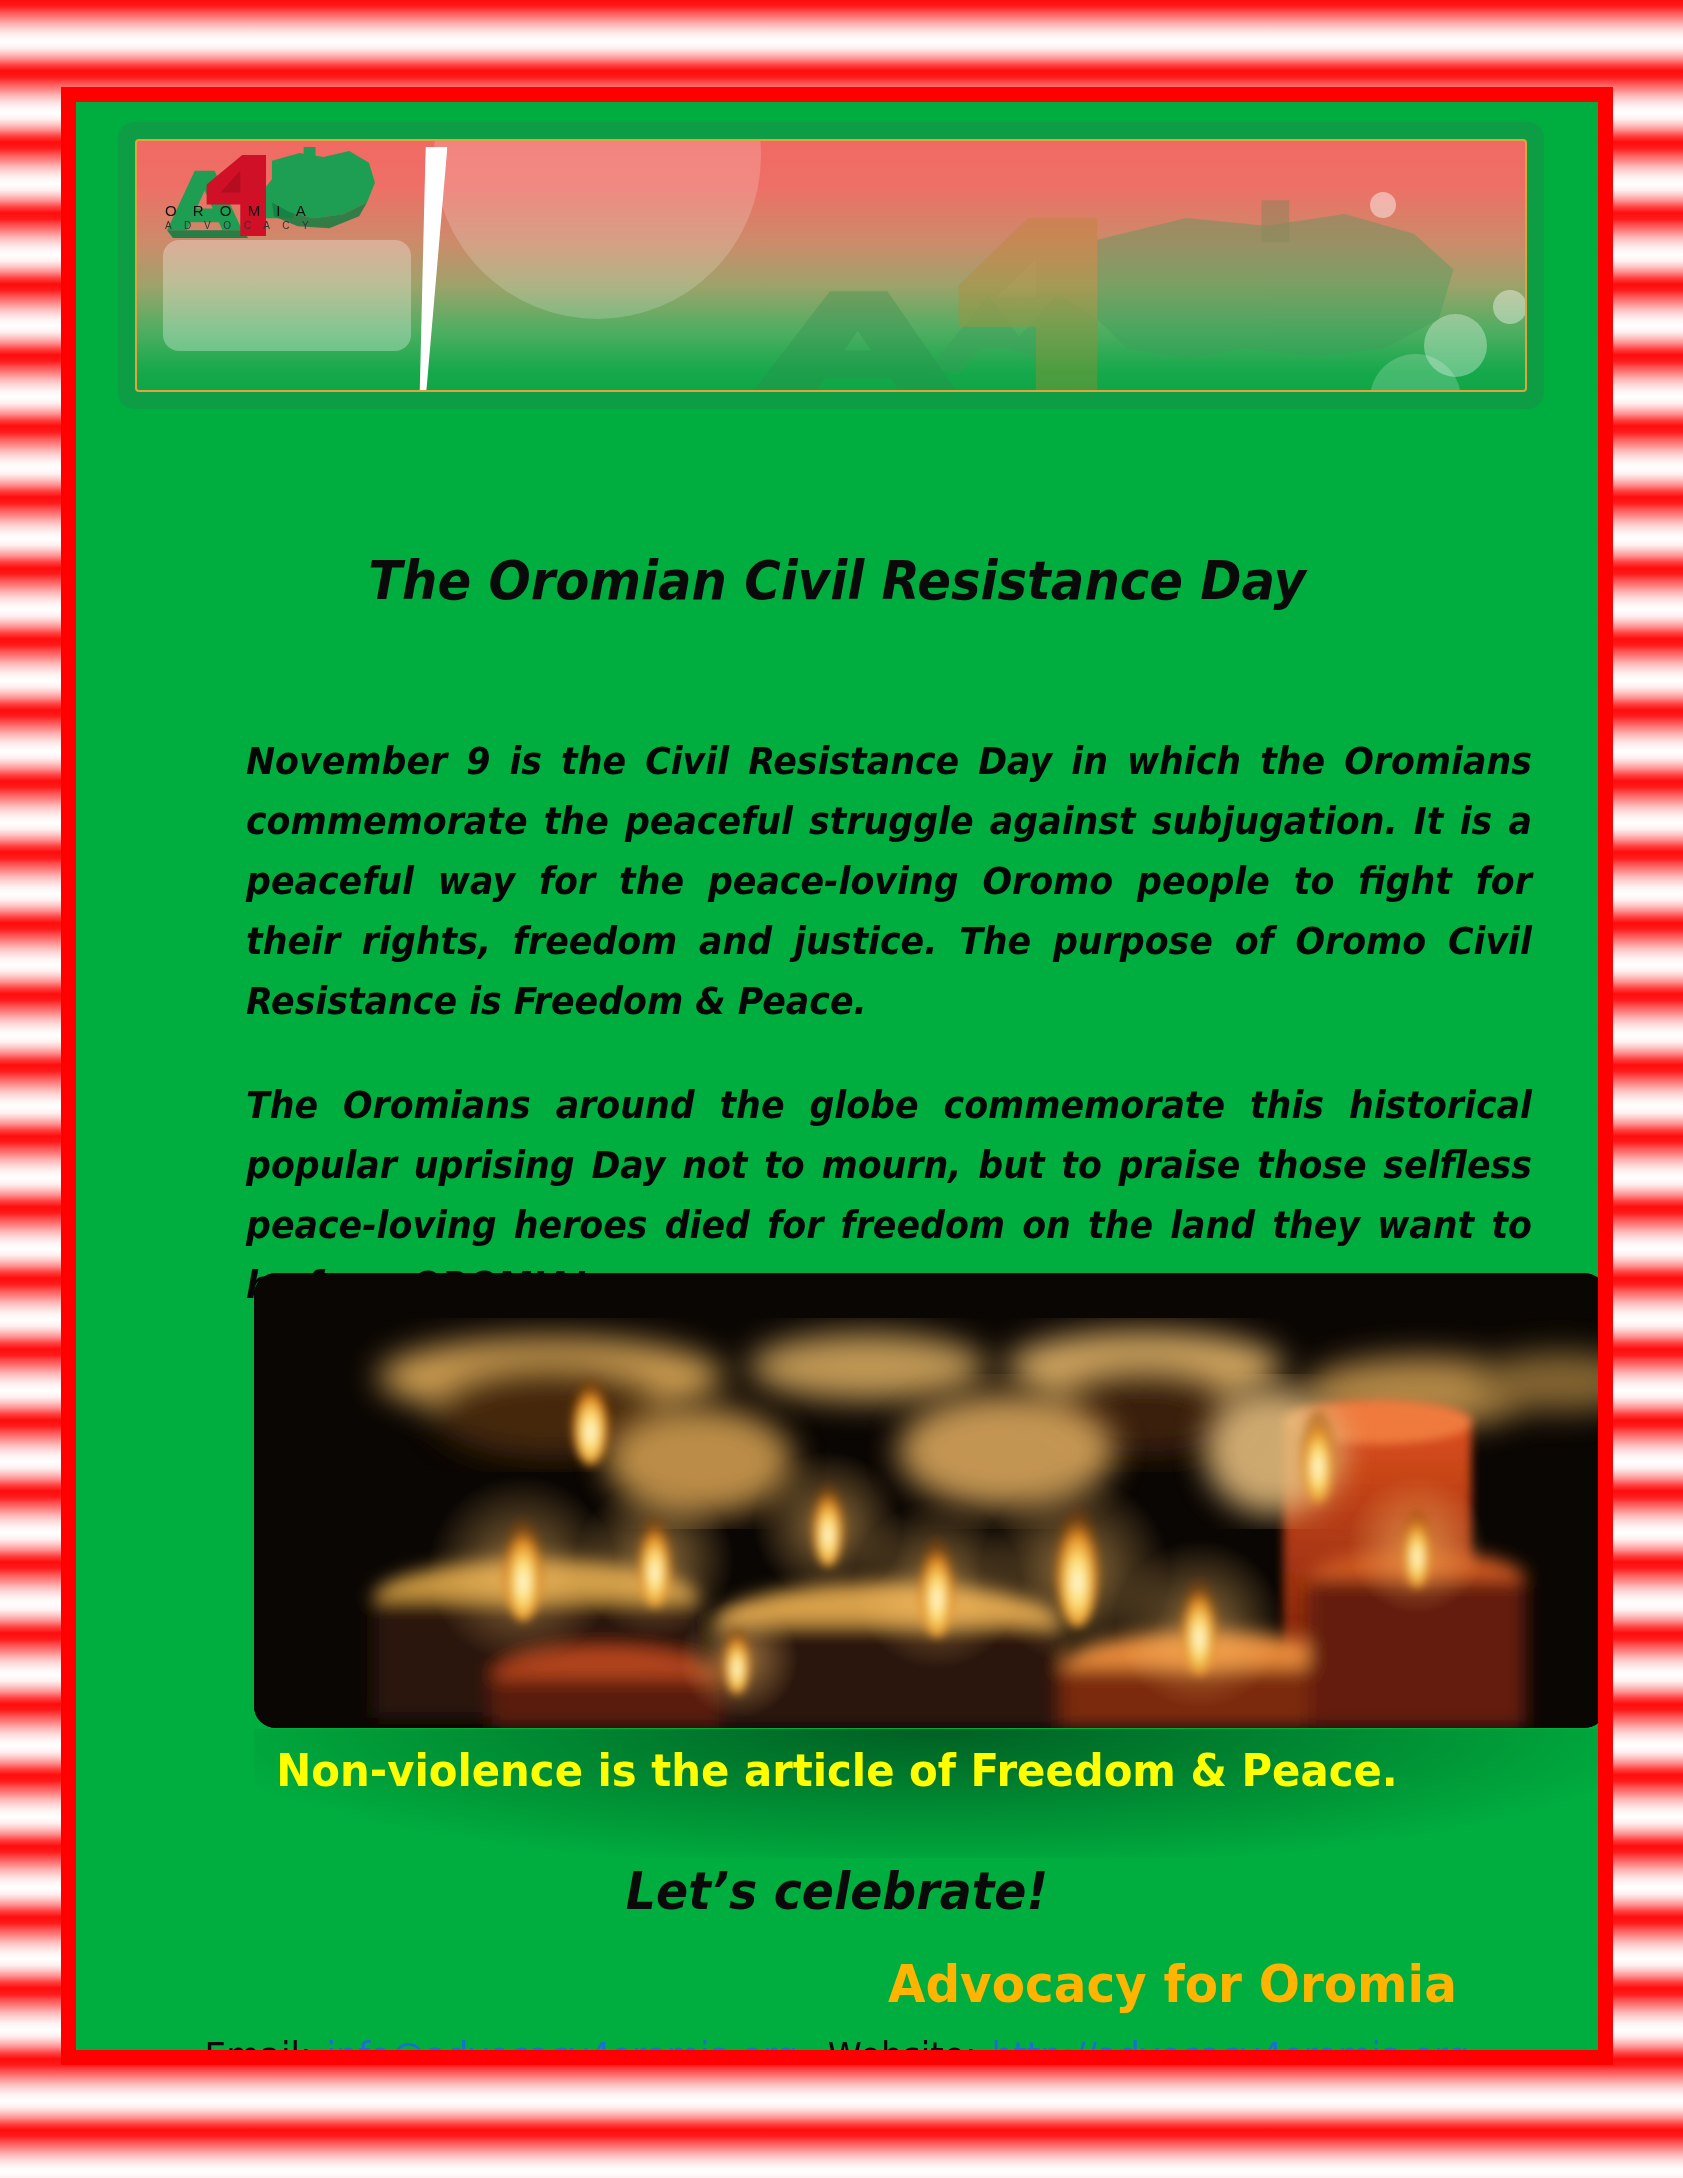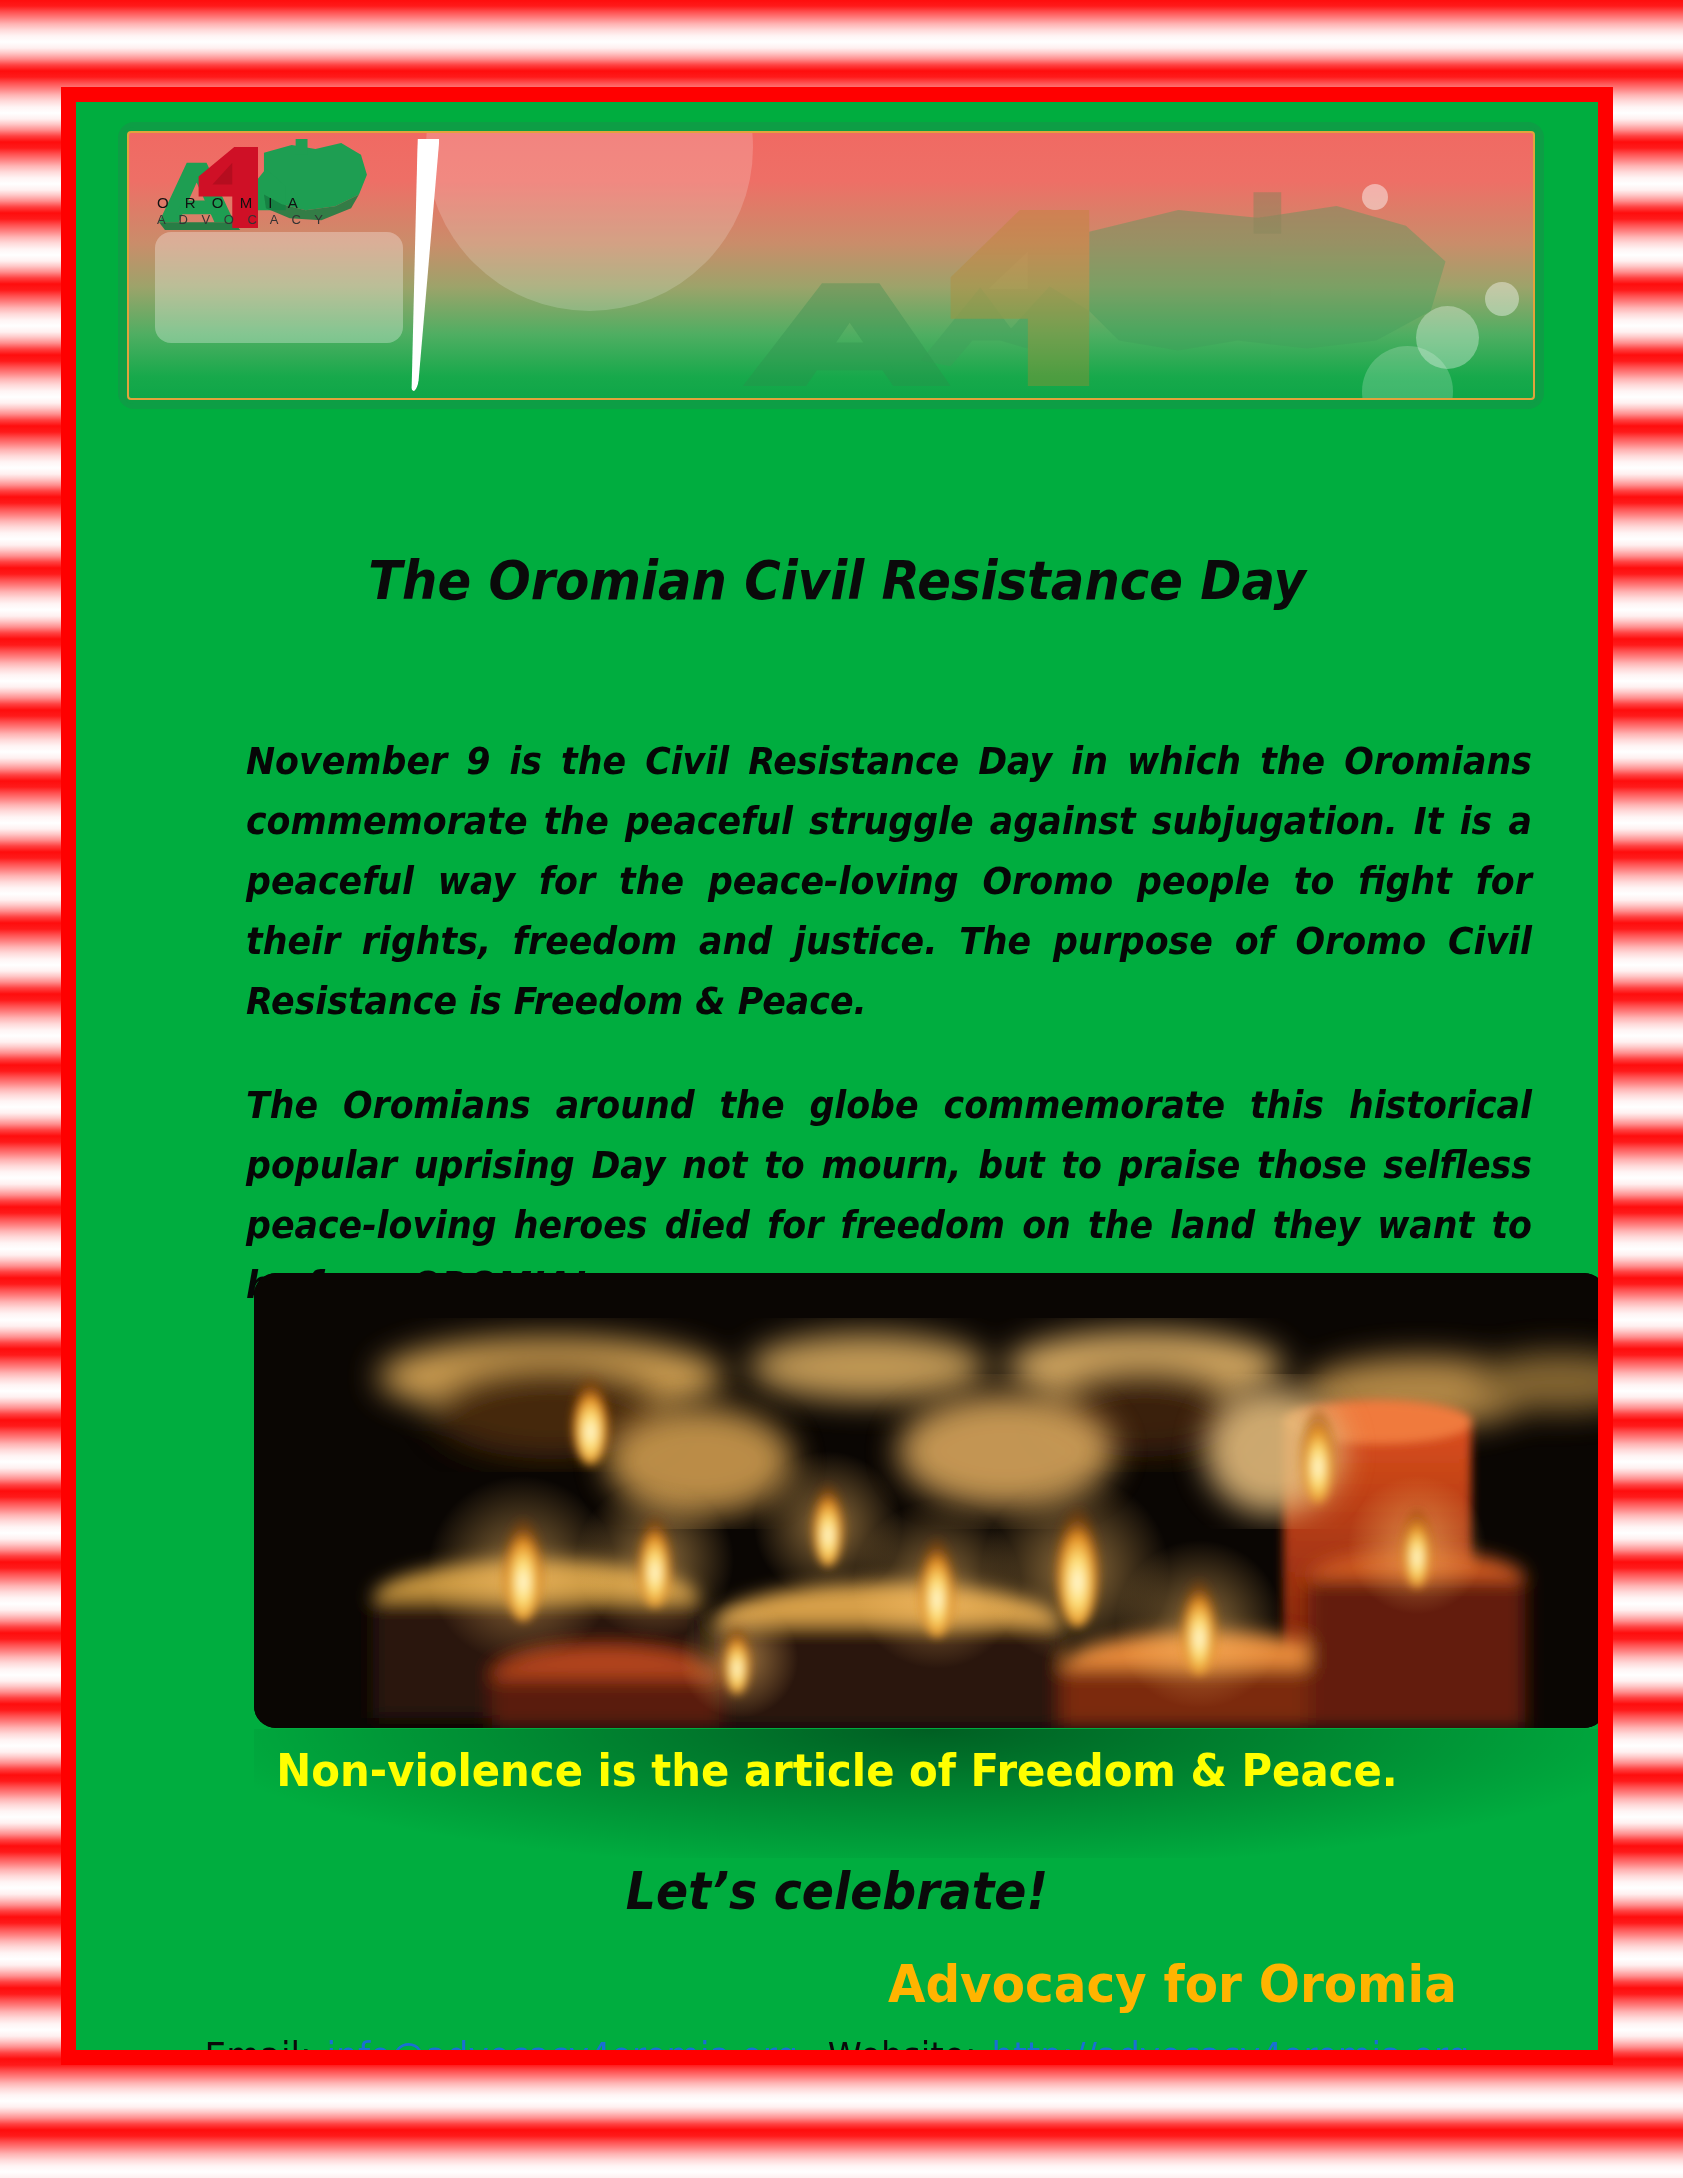--- a/index.html
+++ b/index.html
@@ -76,21 +76,21 @@
   .banner-wrap {
     position: absolute;
     left: 42px;
     top: 20px;
     width: 1426px;
     height: 287px;
     box-sizing: border-box;
     border: 5px solid #0d9e45;
     border-radius: 16px;
     background: #0d9e45;
-    padding: 4px;
+    padding: 12px;
   }
   .banner-inner {
     position: relative;
     width: 100%;
     height: 100%;
     box-sizing: border-box;
     border: 2px solid #e2a33c;
     border-radius: 4px;
     overflow: hidden;
     background: linear-gradient(to bottom,
@@ -157,21 +157,21 @@
     height: 99px;
   }
   .logo-mark svg { width: 100%; height: 100%; display: block; }
   .logo-text {
     position: absolute;
     left: 28px;
     top: 61px;
     pointer-events: none;
   }
   .lt-1 { font-size: 15px; letter-spacing: 6px; color: #111; font-weight: 400; }
-  .lt-2 { font-size: 13px; letter-spacing: 5px; color: #333; margin-top: 1px; }
+  .lt-2 { font-size: 10px; letter-spacing: 5px; color: #333; margin-top: 1px; }
 
   
   .headline {
     position: absolute;
     left: 0;
     right: 0;
     top: 447px;
     text-align: center;
     font-family: "DejaVu Sans", sans-serif;
     font-weight: bold;

